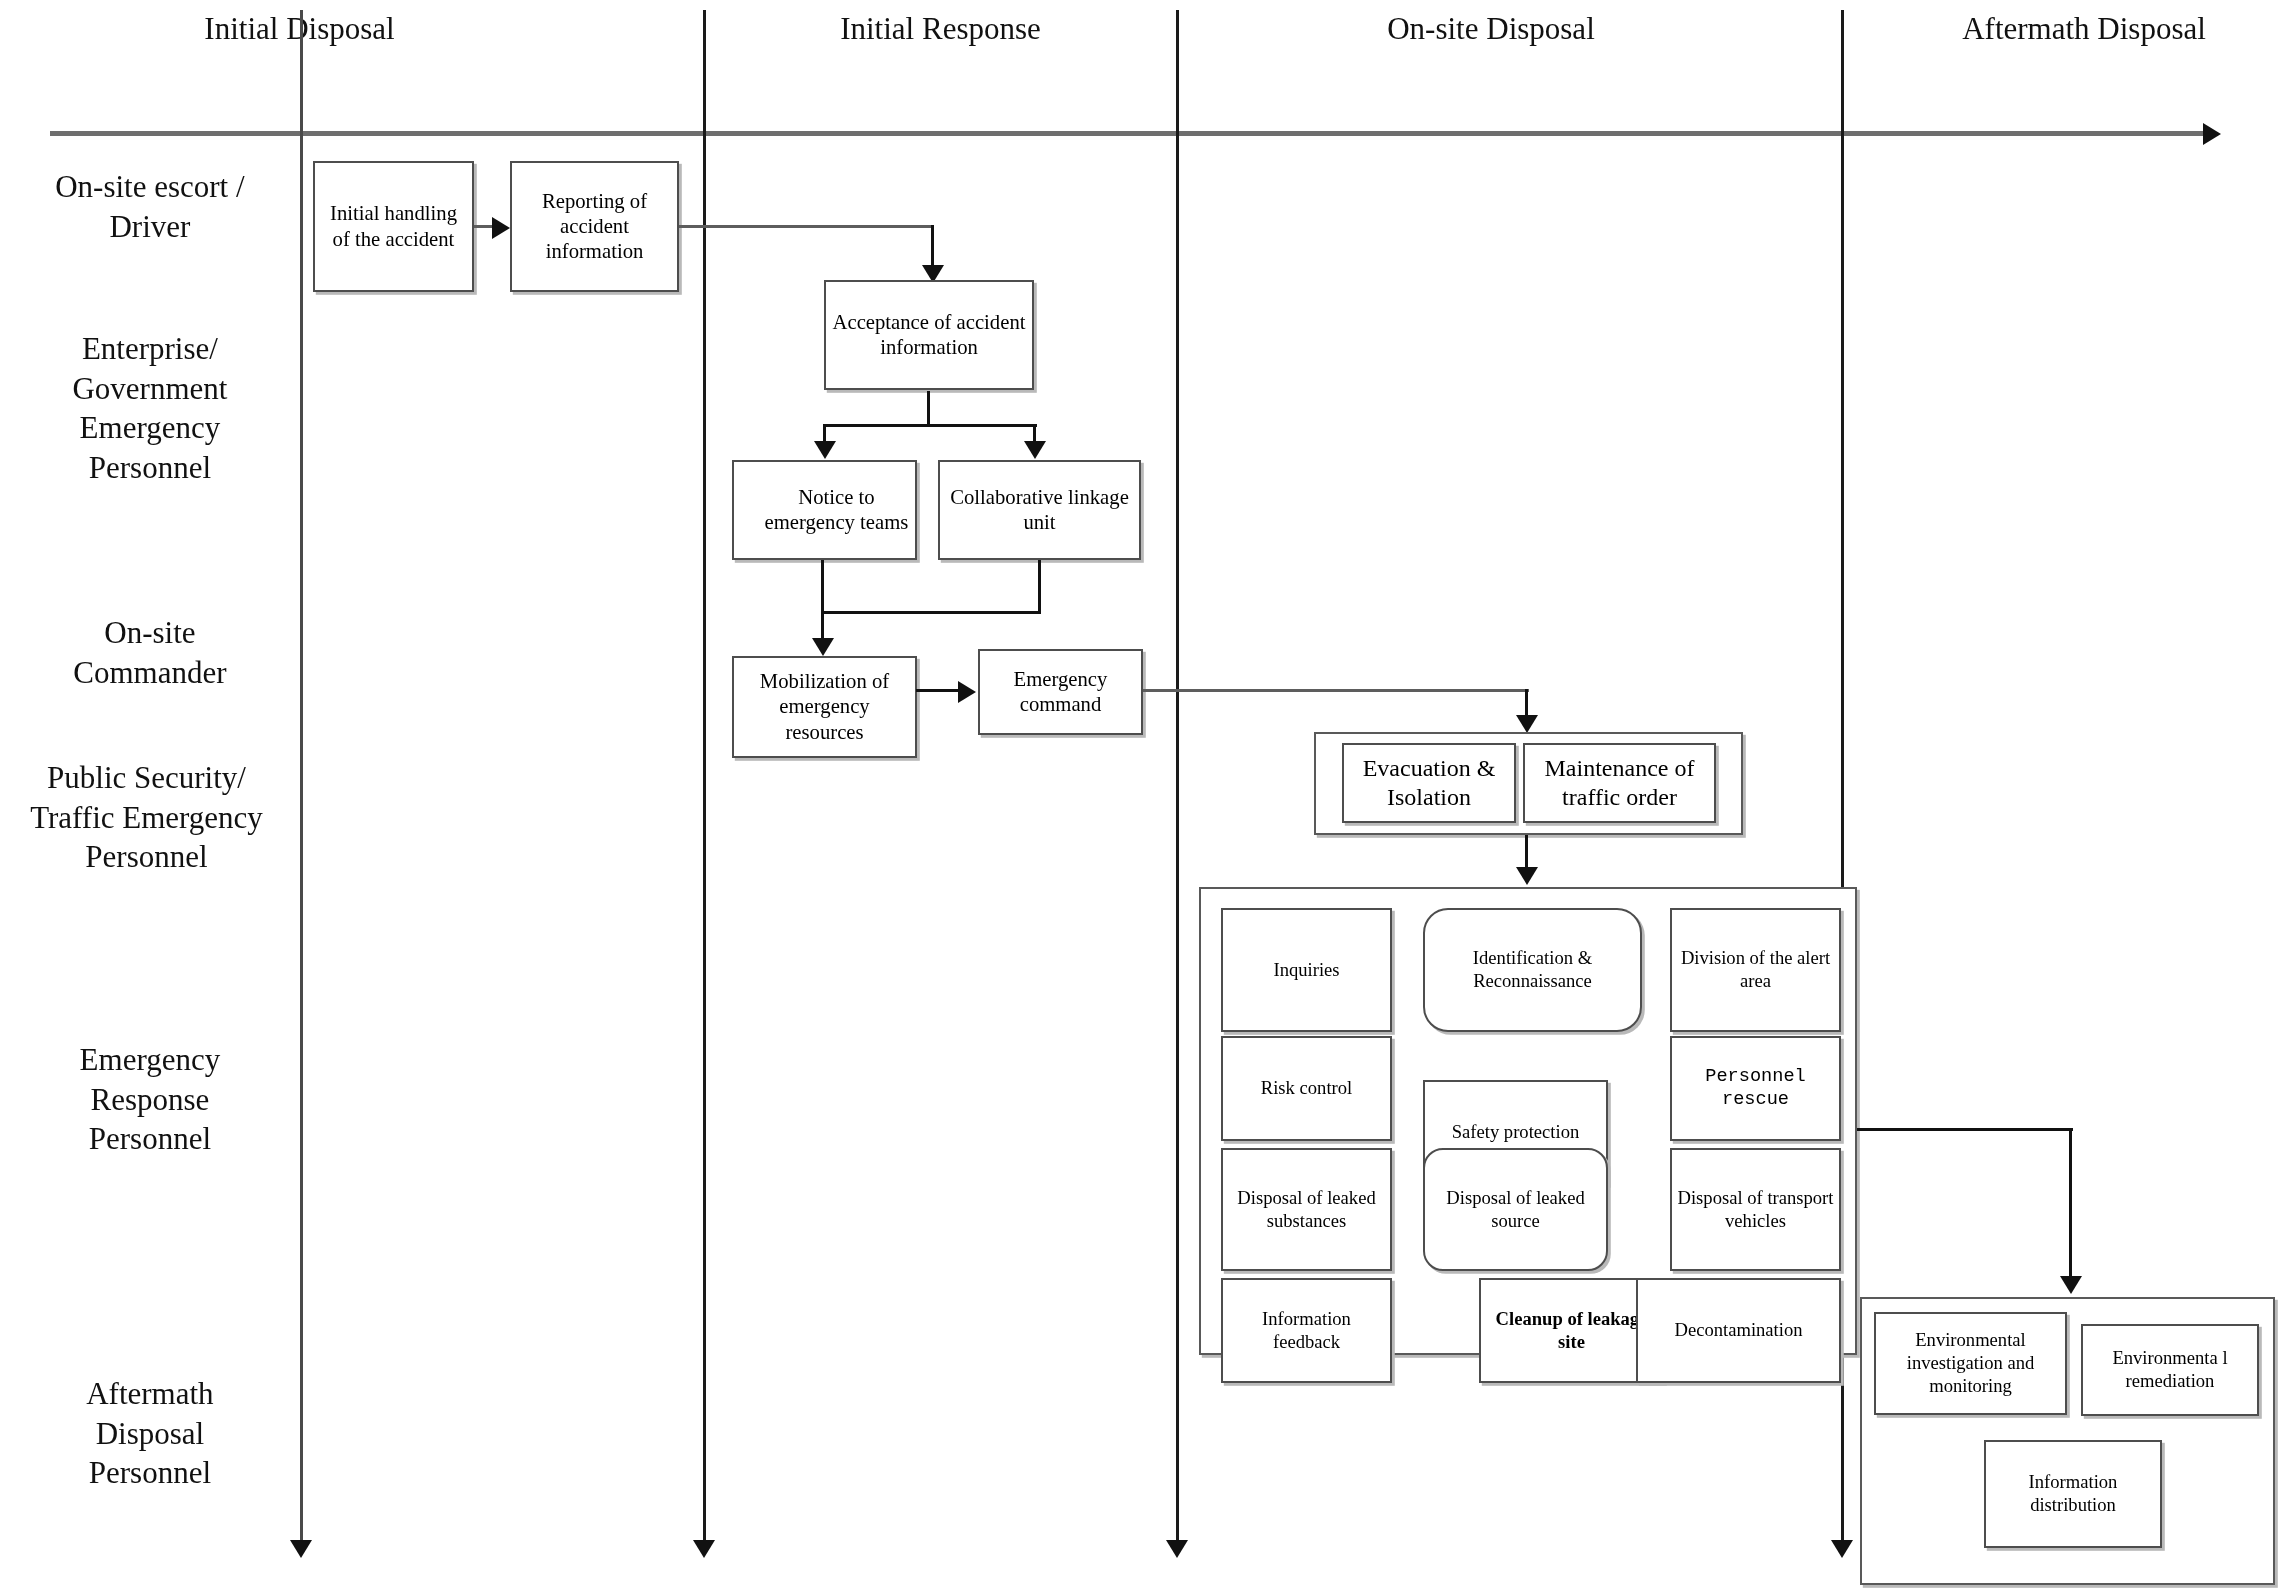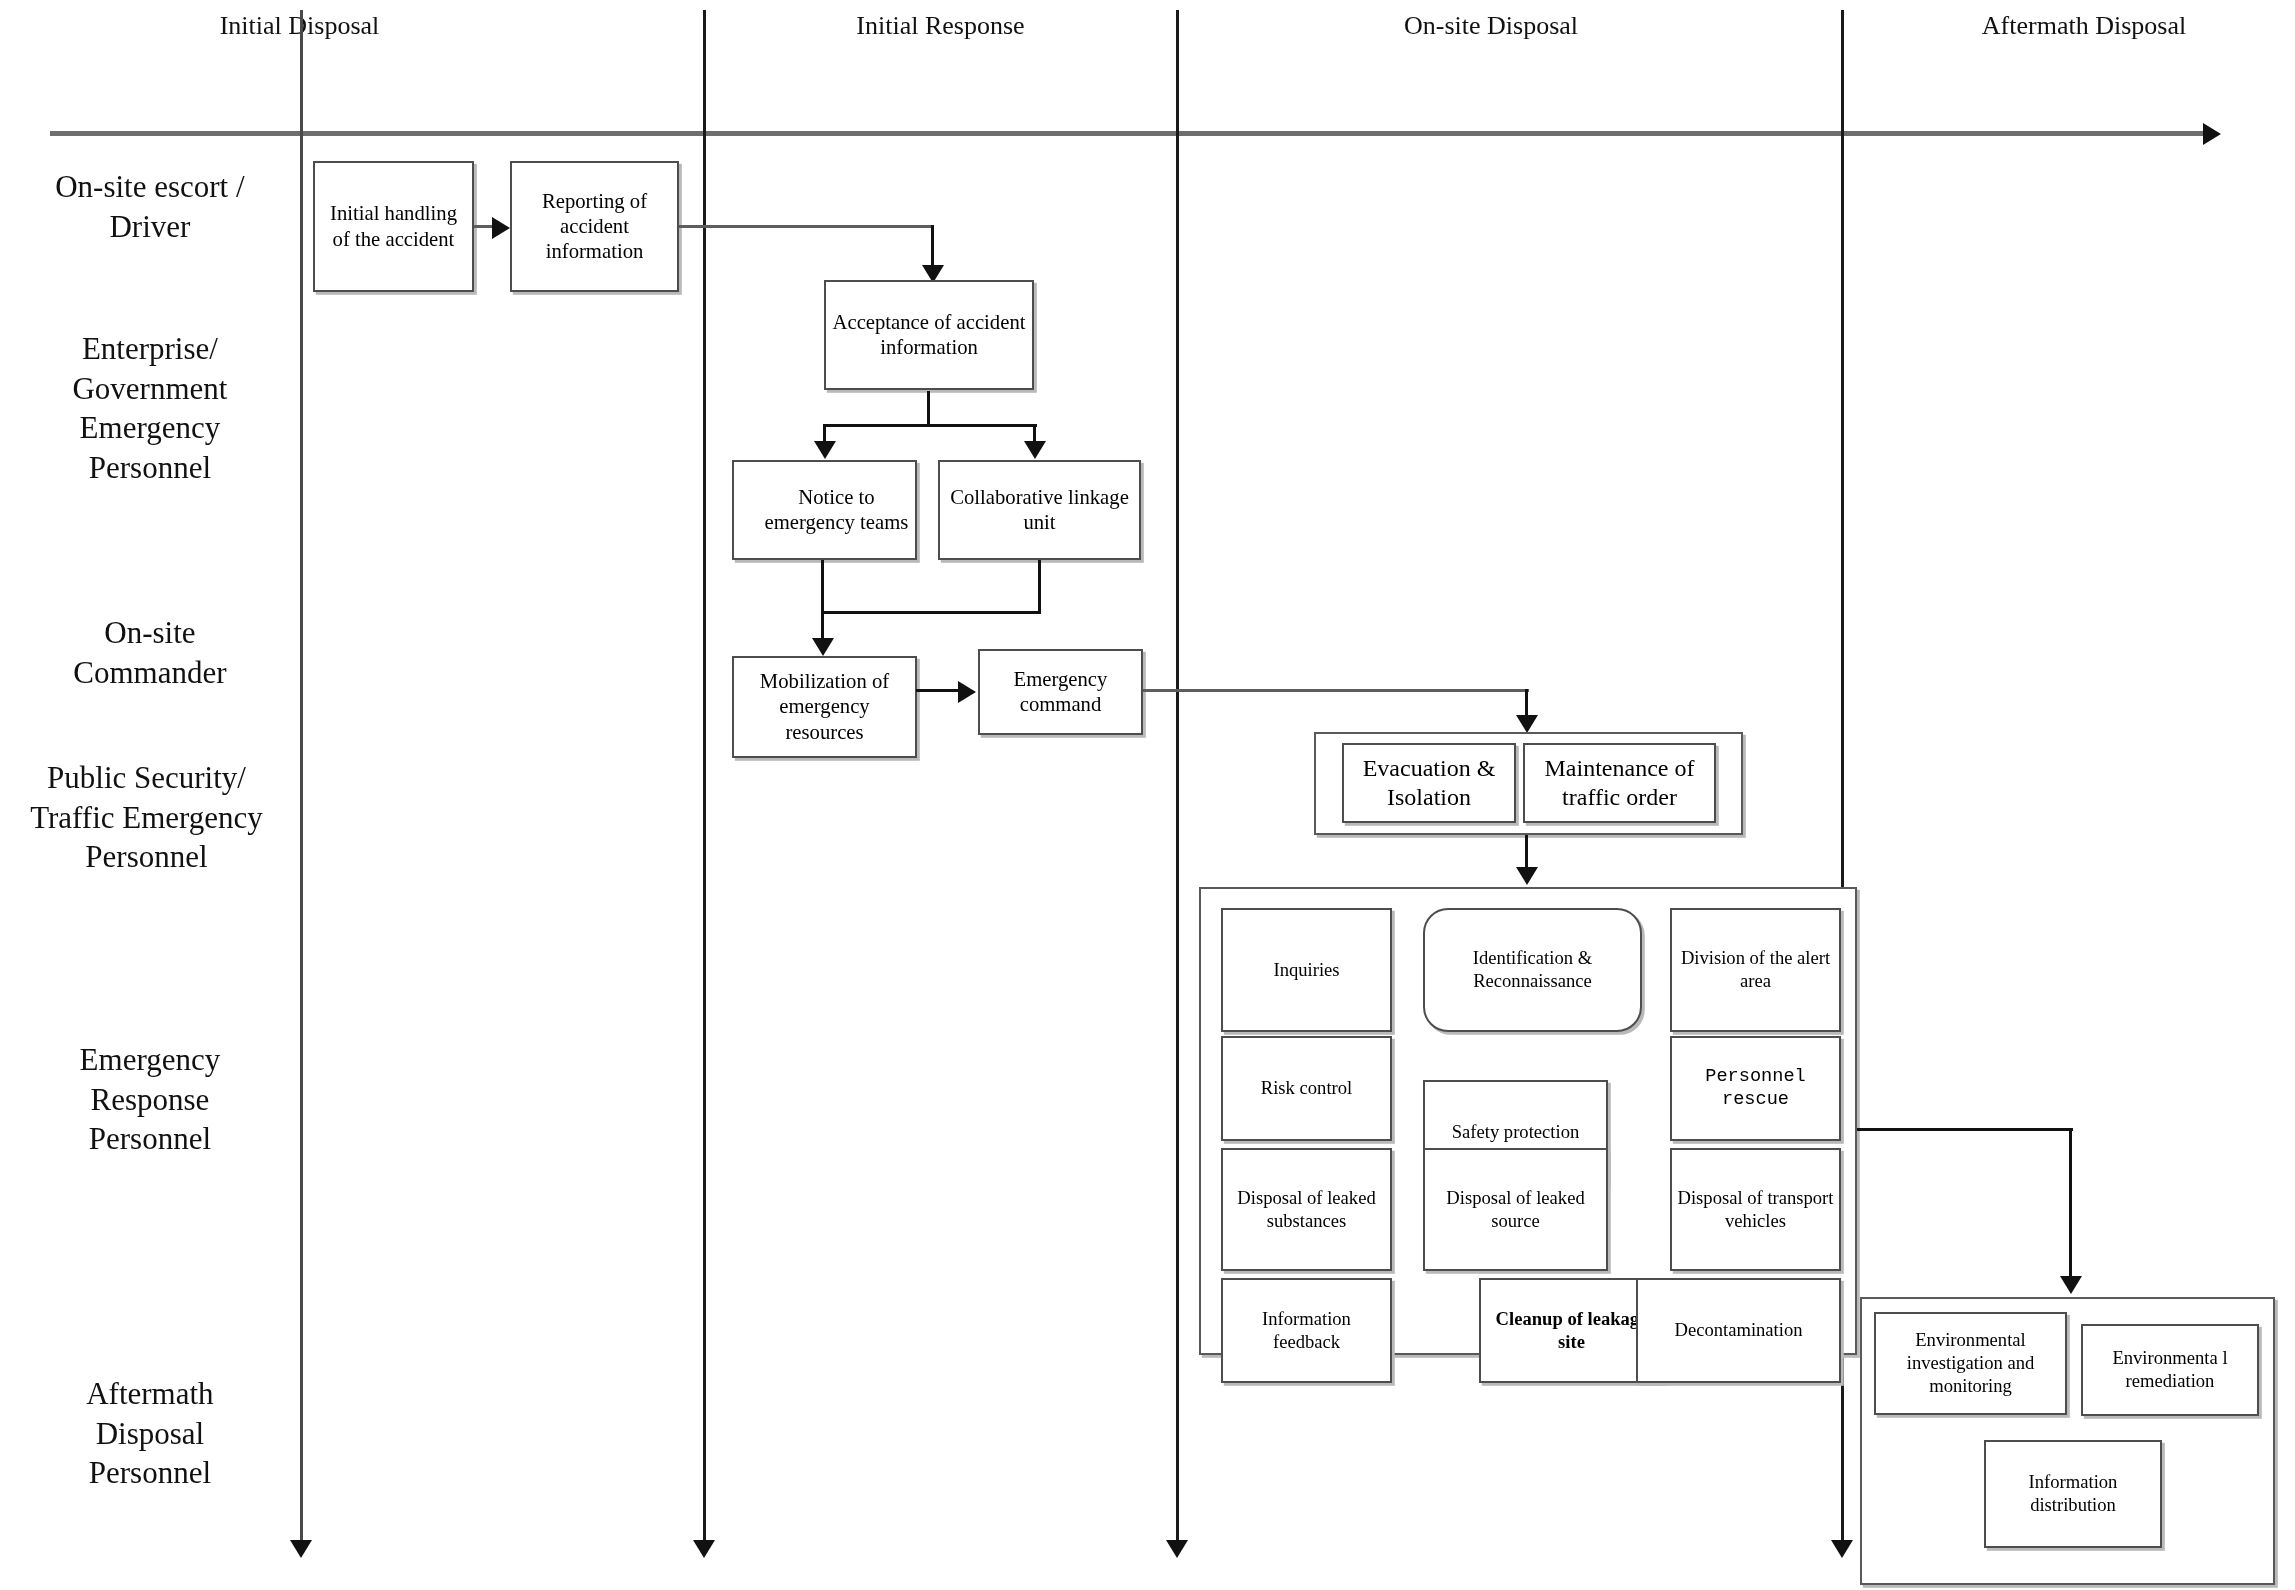--- a/index.html
+++ b/index.html
@@ -9,21 +9,21 @@
     font-family:"Liberation Serif","DejaVu Serif",serif;
     color:#000;
     overflow:hidden;
   }
   #stage{position:relative;width:2295px;height:1590px;background:#fff;}
 
   
   .phase-header{
     position:absolute;
     text-align:center;
-    font-size:26px;
+    font-size:31px;
     line-height:1.1;
     color:#111;
     white-space:nowrap;
   }
 
   
   .lane-label{
     position:absolute;
     text-align:center;
     font-size:31px;
@@ -182,21 +182,21 @@
 
   <div class="node tiny" style="left:1221px;top:908px;width:171px;height:124px;">Inquiries</div>
   <div class="node tiny" style="left:1423px;top:908px;width:219px;height:124px;border-radius:25px;">Identification &amp; Reconnaissance</div>
   <div class="node tiny" style="left:1670px;top:908px;width:171px;height:124px;">Division of the alert area</div>
 
   <div class="node tiny" style="left:1221px;top:1036px;width:171px;height:105px;">Risk control</div>
   <div class="node tiny" style="left:1423px;top:1080px;width:185px;height:105px;">Safety protection</div>
   <div class="node tiny" style="left:1670px;top:1036px;width:171px;height:105px;font-family:Liberation Mono, monospace;">Personnel rescue</div>
 
   <div class="node tiny" style="left:1221px;top:1148px;width:171px;height:123px;">Disposal of leaked substances</div>
-  <div class="node tiny" style="left:1423px;top:1148px;width:185px;height:123px;">Disposal of leaked source</div>
+  <div class="node tiny" style="left:1423px;top:1148px;width:185px;height:123px;border-radius:20px;">Disposal of leaked source</div>
   <div class="node tiny" style="left:1670px;top:1148px;width:171px;height:123px;">Disposal of transport vehicles</div>
 
   <div class="node tiny" style="left:1221px;top:1278px;width:171px;height:105px;">Information feedback</div>
   <div class="node tiny" style="left:1479px;top:1278px;width:185px;height:105px;font-weight:bold;">Cleanup of leakage site</div>
   <div class="node tiny" style="left:1636px;top:1278px;width:205px;height:105px;">Decontamination</div>
 
   <div class="conn h" style="left:1857px;top:1128px;width:216px;"></div>
   <div class="conn v" style="left:2069px;top:1128px;height:150px;"></div>
   <div class="arrow-down" style="left:2060px;top:1276px;"></div>
 

